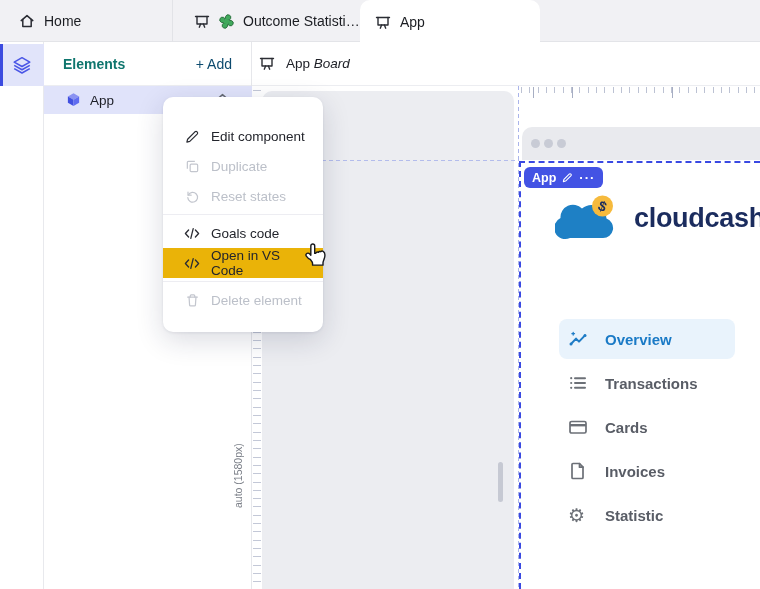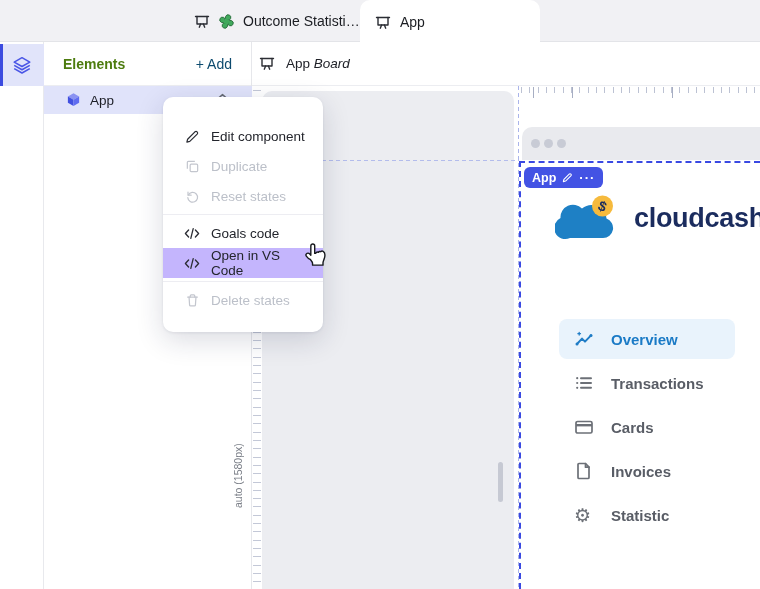--- a/index.html
+++ b/index.html
@@ -25,21 +25,21 @@
   .rail-sel { position:absolute; left:0; top:2px; width:44px; height:42px;
     background:#e1e4fa; display:flex; align-items:center; justify-content:center; }
   .rail-sel::before { content:""; position:absolute; left:0; top:0; width:3px;
     height:100%; background:#3b4be0; }
 
   
   .panel { position:absolute; left:44px; top:42px; width:208px; height:547px;
     background:#ffffff; border-right:1px solid #e6e7eb; z-index:4; }
   .panel-header { height:44px; display:flex; align-items:center;
     padding:0 19px; border-bottom:1px solid #ecedf1; }
-  .panel-title { font-size:14px; font-weight:700; color:#4d7c0f; }
+  .panel-title { font-size:14px; font-weight:700; color:#0f766e; }
   .panel-add { margin-left:auto; font-size:14px; color:#0c4a6e; cursor:pointer; }
   .element-row { position:absolute; left:0; top:44px; width:208px; height:28px;
     background:#e0e3fa; display:flex; align-items:center; padding-left:22px; gap:9px; }
   .element-label { font-size:13.5px; color:#1c1e26; }
   .element-chevron { position:absolute; right:24px; top:7px; color:#676b74; display:flex; }
 
   
   .crumb { position:absolute; left:252px; top:42px; width:508px; height:44px;
     background:#ffffff; border-bottom:1px solid #ecedf1; display:flex;
     align-items:center; padding-left:7px; gap:11px; z-index:4; }
@@ -79,48 +79,57 @@
     background:#ffffff; border-top:2px dashed #3a49e2; border-left:2px dashed #3a49e2; }
   .sel-badge { position:absolute; left:3px; top:4px; height:21px; background:#4353e4;
     border-radius:6px; display:flex; align-items:center; gap:6px; padding:0 8px;
     color:#ffffff; cursor:pointer; }
   .sel-badge-label { font-size:12.5px; font-weight:700; }
   .sel-badge-more { font-size:13px; font-weight:700; letter-spacing:1px; line-height:10px; }
   .logo { position:absolute; left:34px; top:31px; display:flex; align-items:center; gap:13px; }
   .brand { font-size:27px; font-weight:700; color:#1b2c5e; letter-spacing:-0.3px; }
   .nav { position:absolute; left:38px; top:156px; width:176px; }
   .nav-item { height:40px; margin-bottom:4px; display:flex; align-items:center;
-    padding-left:15px; gap:17px; border-radius:8px; color:#595d66; cursor:pointer; }
+    padding-left:9px; gap:17px; border-radius:8px; color:#595d66; cursor:pointer; }
   .nav-item .nav-label { font-size:15px; font-weight:600; }
   .nav-item .nav-ico { display:flex; align-items:center; color:#6c7077; width:20px; }
   .nav-item.active { background:#e9f3fc; color:#1a7ac6; }
   .nav-item.active .nav-ico { color:#1f7cc6; }
   .gear-glyph { font-size:19px; line-height:19px; }
 
   
   .menu { position:absolute; left:163px; top:97px; width:160px; background:#ffffff;
     border-radius:10px; box-shadow:0 8px 28px rgba(25,30,70,.16), 0 1px 3px rgba(25,30,70,.08);
     padding:24px 0 17px 0; z-index:20; }
   .menu-item { height:30px; display:flex; align-items:center; gap:11px;
     padding:0 10px 0 21px; font-size:13.5px; color:#23252c; cursor:pointer; }
   .menu-item .mi-ico { width:16px; display:flex; align-items:center; justify-content:center;
     color:#2a2c33; }
   .menu-item.disabled { color:#bcc0c9; cursor:default; }
   .menu-item.disabled .mi-ico { color:#c3c6ce; }
-  .menu-item.hovered { background:#c4b5fd; }
+  .menu-item.hovered { background:#eab308; }
   .menu-divider { height:1px; background:#ededf2; margin:3px 0; }
 
   .cursor { position:absolute; left:303px; top:242px; z-index:30; pointer-events:none; }
 
   svg { display:block; }
 </style>
 </head>
 <body>
 
 <div class="topbar">
+  <div class="tab tab-home">
+    <span class="tab-icon">
+      <svg width="16" height="16" viewBox="0 0 16 16" fill="none" stroke="currentColor" stroke-width="1.5" stroke-linecap="round" stroke-linejoin="round">
+        <path d="M2.2 7.6 8 2.6l5.8 5"></path>
+          <path d="M3.8 6.6v7h8.4v-7"></path>
+      </svg>
+    </span>
+    <span class="tab-label">Home</span>
+  </div>
   <div class="tab tab-outcome">
     <span class="tab-icon">
       <svg width="16" height="15" viewBox="0 0 16 15" fill="none" stroke="currentColor" stroke-width="1.4" stroke-linecap="round" stroke-linejoin="round">
         <path d="M1.5 2.5h13"></path>
           <path d="M3 2.5v7.5h10V2.5"></path>
           <path d="M5.3 13.2 6.6 10M10.7 13.2 9.4 10"></path>
       </svg>
     </span>
     <span class="tab-icon">
       <svg width="15" height="15" viewBox="0 0 16 16">
@@ -329,21 +338,21 @@
   </div>
   <div class="menu-divider"></div>
   <div class="menu-item disabled">
     <span class="mi-ico">
       <svg width="15" height="15" viewBox="0 0 16 16" fill="none" stroke="currentColor" stroke-width="1.3" stroke-linecap="round" stroke-linejoin="round">
         <path d="M2.8 4.3h10.4"></path>
         <path d="M5.6 4.3V3.1a1 1 0 0 1 1-1h2.8a1 1 0 0 1 1 1v1.2"></path>
         <path d="M4.3 4.3l.6 8.6a1 1 0 0 0 1 .9h4.2a1 1 0 0 0 1-.9l.6-8.6"></path>
       </svg>
     </span>
-    <span>Delete states</span>
+    <span>Delete element</span>
   </div>
 </div>
 
 <div class="cursor">
   <svg width="26" height="28" viewBox="0 0 24 26">
     <path d="M9 1.8c1 0 1.8.8 1.8 1.8v7l1-.2c.5-1 1.6-1.2 2.4-.8.4-.8 1.5-1 2.3-.6.5-.7 1.5-.8 2.2-.3.8.5 1.6 1.4 1.6 3.4 0 1.4-.3 2.6-.8 3.8-.4 1-1 2.2-1 3.4v2.2H8.8v-1.6c0-1.4-.9-2.3-2-3.6C5.6 16 4 14.6 3 13.2c-.7-1-.3-2.2.7-2.7 1-.4 2 0 2.7.8l.8 1V3.6c0-1 .8-1.8 1.8-1.8Z" fill="#ffffff" stroke="#16181d" stroke-width="1.3" stroke-linejoin="round"></path>
   </svg>
 </div>
 
 </body></html>

